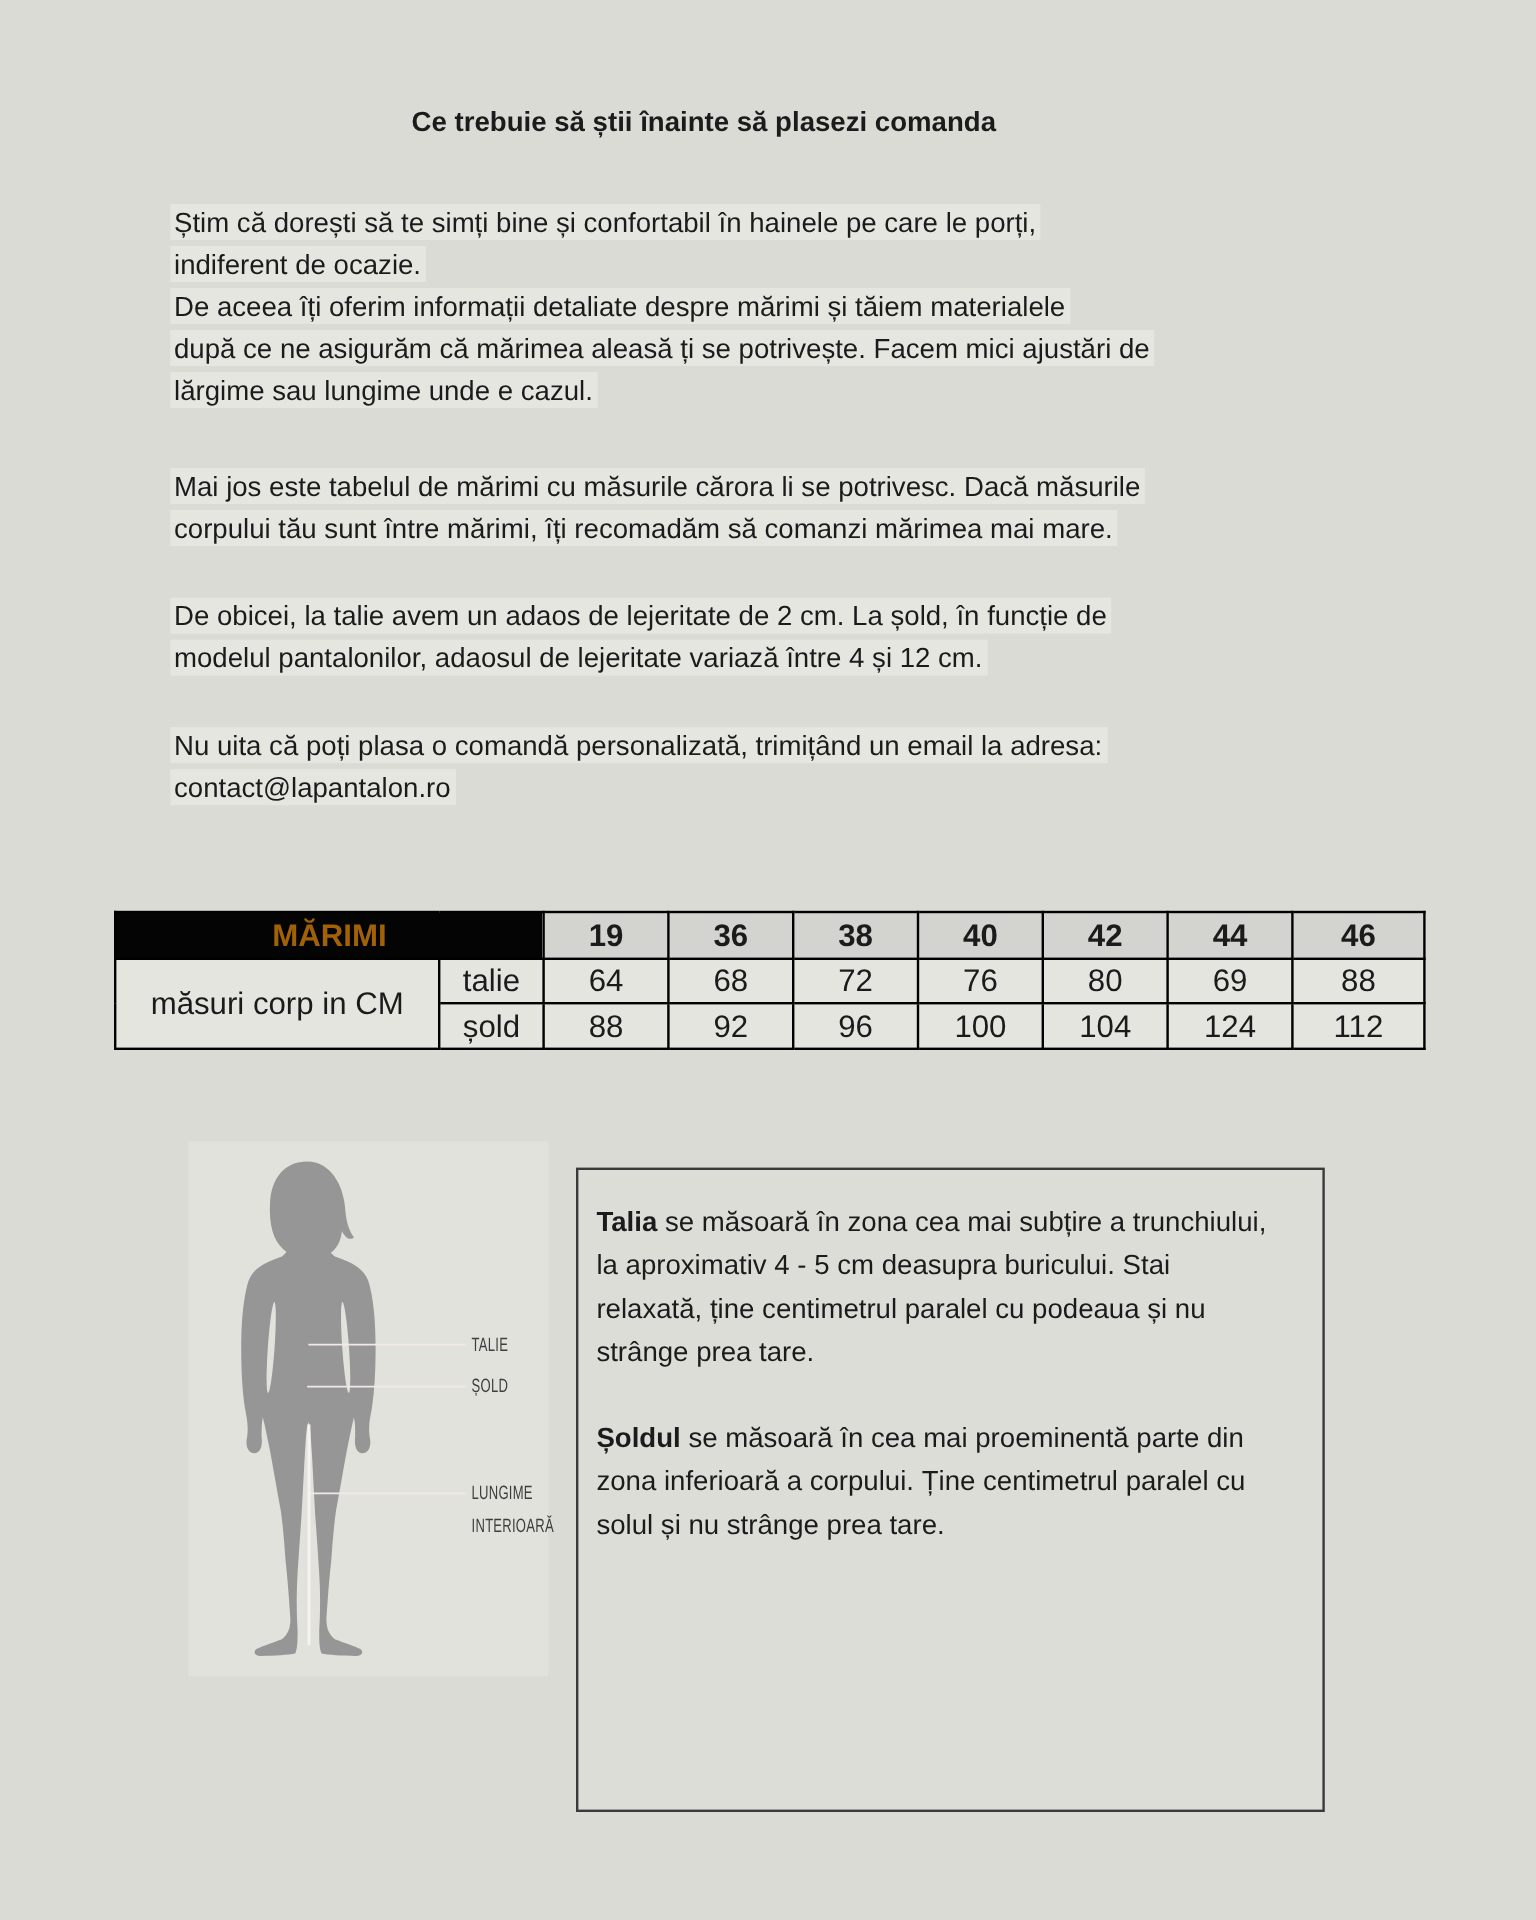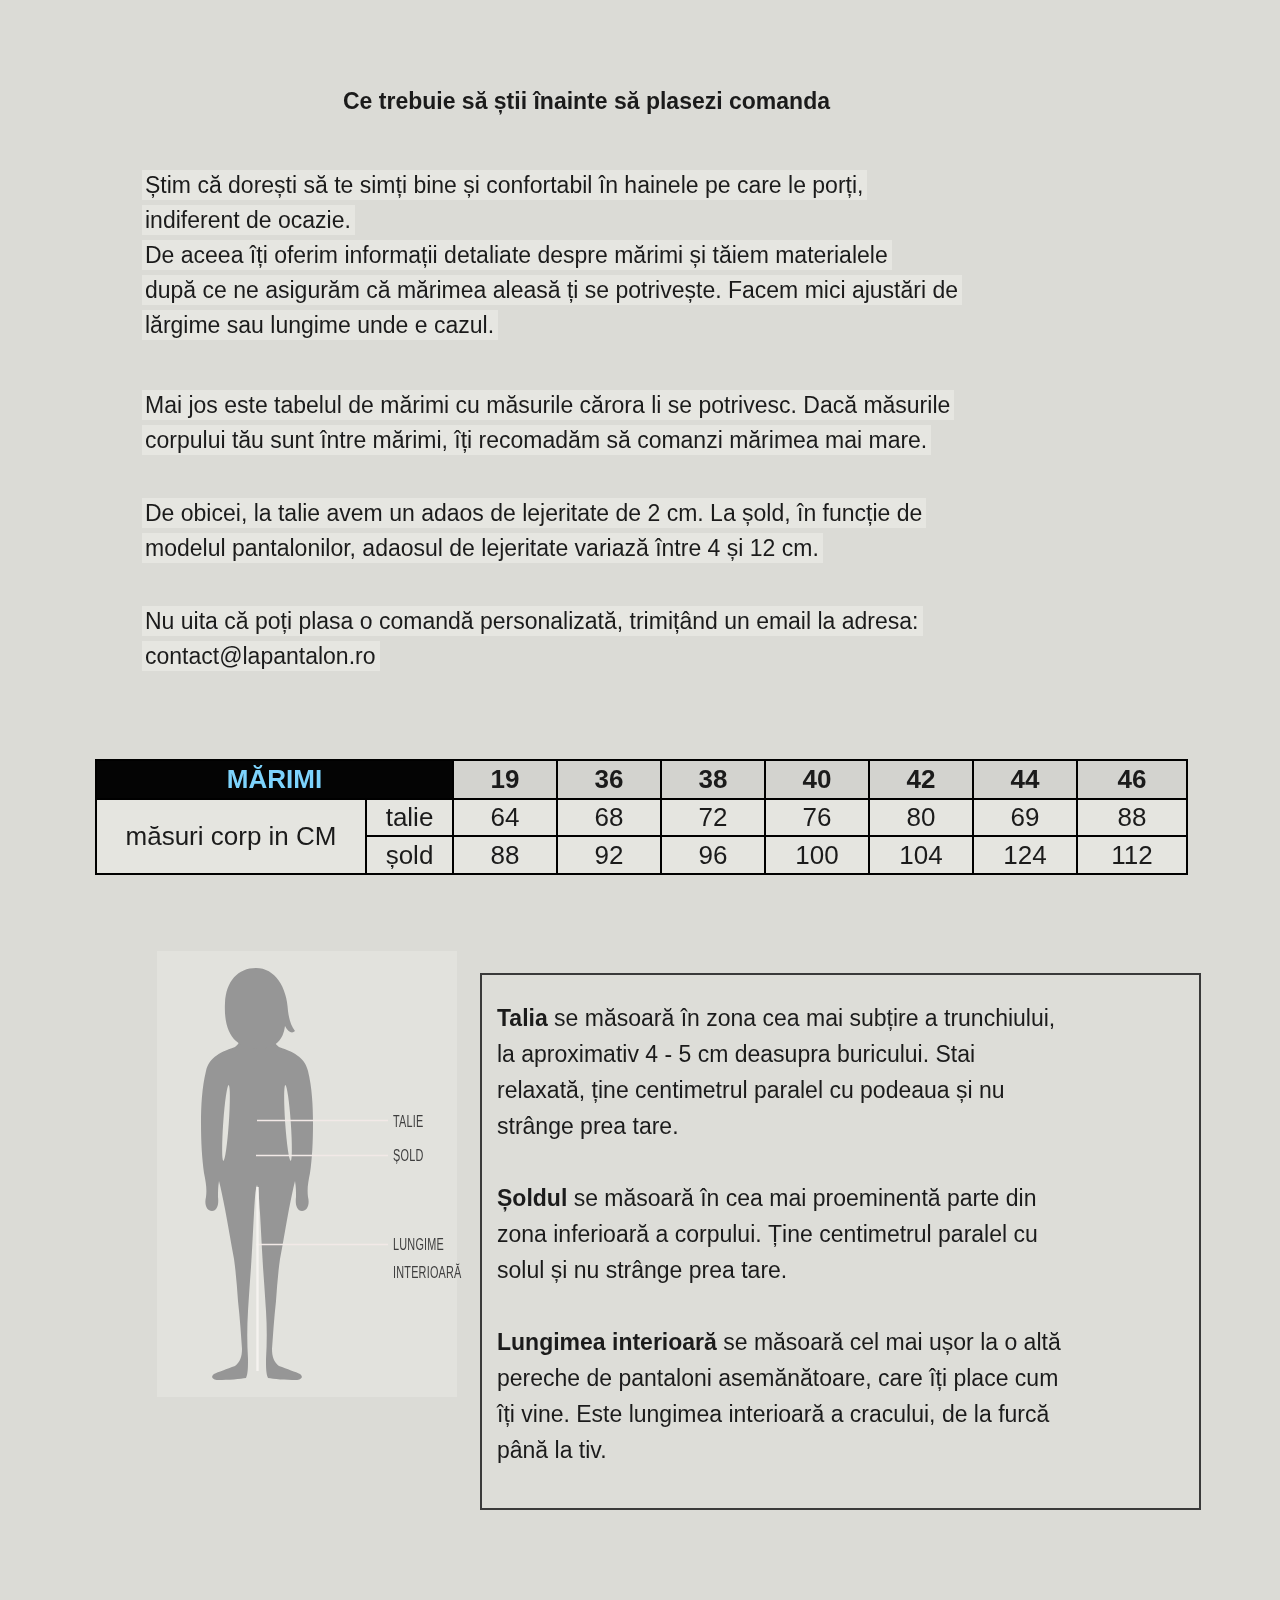--- a/index.html
+++ b/index.html
@@ -20,37 +20,37 @@
     position:absolute;left:95px;top:759px;width:1087px;
     border-collapse:collapse;table-layout:fixed;
   }
   table.sizes td{
     border:2px solid #000;text-align:center;vertical-align:middle;
     font-size:26px;padding:0;overflow:hidden;
   }
   tr.r-head{height:39px;}
   tr.r-talie{height:37px;}
   tr.r-sold{height:38px;}
-  td.corner{background:#040404;color:#7dd3fc;font-weight:bold;}
+  td.corner{background:#040404;color:#a16207;font-weight:bold;}
   td.sz{background:#d3d3cf;font-weight:bold;}
   td.group,td.rowlab,td.val{background:#e5e5e0;}
   
   .figpanel{
     position:absolute;left:157px;top:951px;width:300px;height:446px;
     background:#e2e2dd;
   }
   .figpanel svg{position:absolute;left:0;top:0;}
   .figlabel{
     position:absolute;left:236px;height:18px;line-height:18px;
     font-size:16px;font-weight:500;color:#3e3e3e;letter-spacing:.3px;
     transform:scaleX(0.68);transform-origin:left center;white-space:nowrap;
   }
   
   .mbox{
-    position:absolute;left:480px;top:973px;width:721px;height:537px;
+    position:absolute;left:480px;top:973px;width:624px;height:537px;
     border:2px solid #3a3a3a;box-sizing:border-box;
     padding:25px 0 0 15px;background:#dddDD8;
   }
   .bp{margin:0 0 36px 0;}
   .bline{height:36px;line-height:36px;font-size:23px;white-space:nowrap;}
   .bline b{font-weight:bold;}
 </style>
 </head>
 <body>
 
@@ -206,21 +206,15 @@
       <div class="bline"><b>Talia</b><span> se măsoară în zona cea mai subțire a trunchiului,</span></div>
       <div class="bline">la aproximativ 4 - 5 cm deasupra buricului. Stai</div>
       <div class="bline">relaxată, ține centimetrul paralel cu podeaua și nu</div>
       <div class="bline">strânge prea tare.</div>
     </div>
     <div class="bp">
       <div class="bline"><b>Șoldul</b><span> se măsoară în cea mai proeminentă parte din</span></div>
       <div class="bline">zona inferioară a corpului. Ține centimetrul paralel cu</div>
       <div class="bline">solul și nu strânge prea tare.</div>
     </div>
-    <div class="bp">
-      <div class="bline"><b>Lungimea interioară</b><span> se măsoară cel mai ușor la o altă</span></div>
-      <div class="bline">pereche de pantaloni asemănătoare, care îți place cum</div>
-      <div class="bline">îți vine. Este lungimea interioară a cracului, de la furcă</div>
-      <div class="bline">până la tiv.</div>
-    </div>
   </div>
 
 </div>
 
 </body></html>

